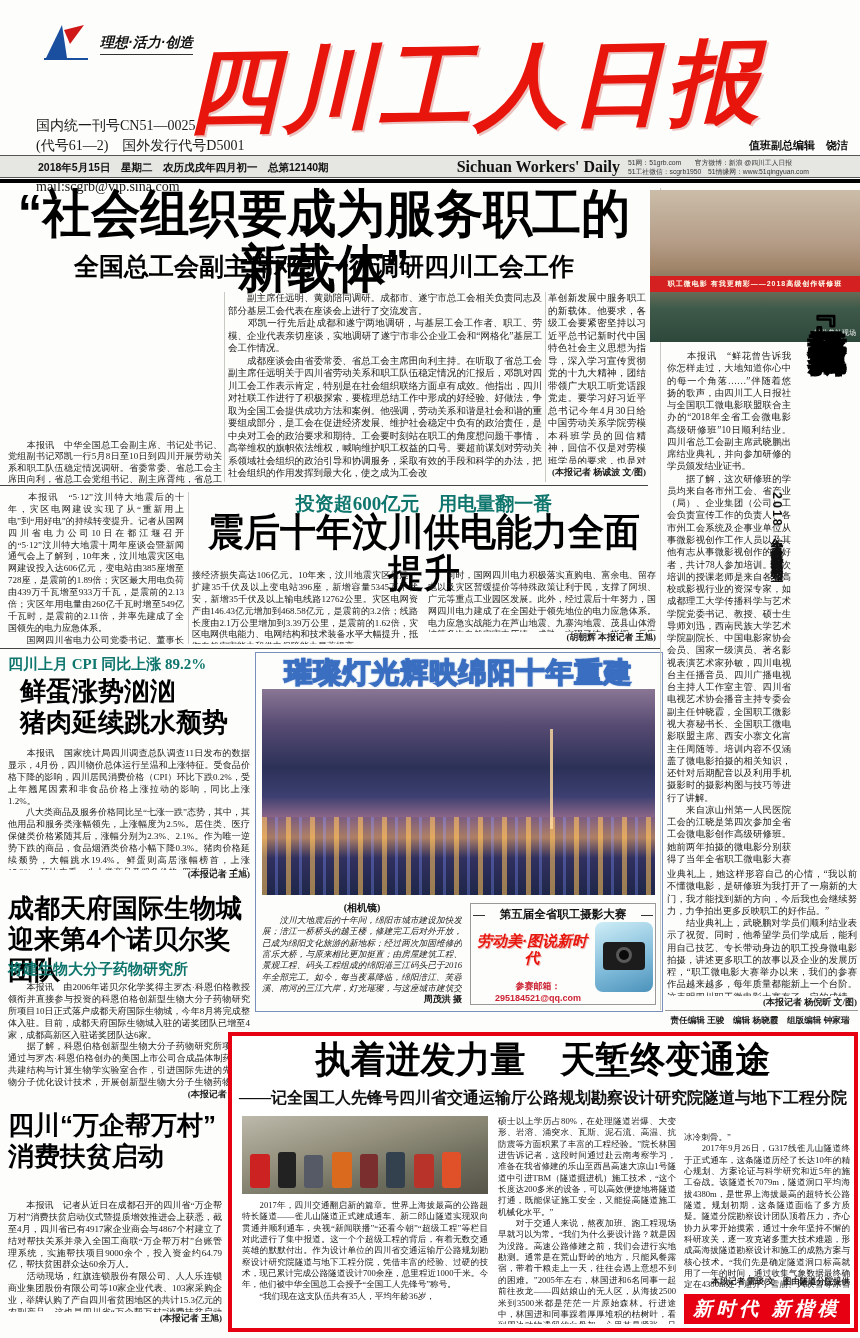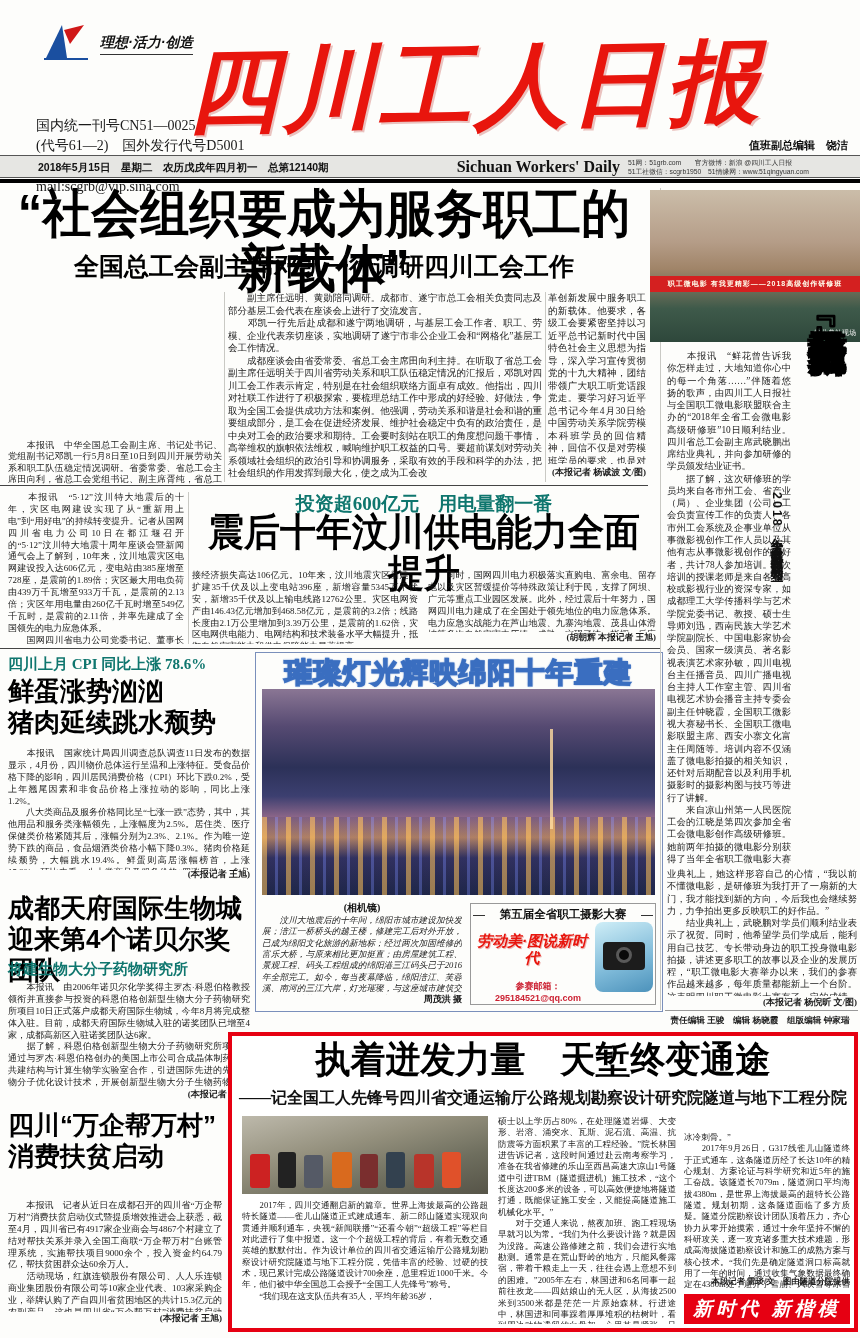--- a/index.html
+++ b/index.html
@@ -72,22 +72,22 @@
 　　国网四川省电力公司党委书记、董事长石玉东介绍，汶川特大地震给四川电网带来重创，171座变电站、2751条输电线路停运，部分电网损毁殆尽，405万户停电。直</div>
   <div class="abs vline" style="left:188px;top:492px;height:152px;"></div>
 
   <div class="abs kicker" style="left:192px;top:491px;width:464px;font-size:19px;text-align:center;">投资超600亿元　用电量翻一番</div>
   <div class="abs hl" style="left:192px;top:514px;width:464px;font-size:36px;text-align:center;transform:scaleY(1.06);">震后十年汶川供电能力全面提升</div>
   <div class="abs body" style="left:192px;top:570px;width:226px;height:74px;font-size:9px;">接经济损失高达106亿元。10年来，汶川地震灾区新建、扩建35千伏及以上变电站396座，新增容量5345万千伏安，新增35千伏及以上输电线路12762公里。灾区电网资产由146.43亿元增加到468.58亿元，是震前的3.2倍；线路长度由2.1万公里增加到3.39万公里，是震前的1.62倍，灾区电网供电能力、电网结构和技术装备水平大幅提升，抵御自然灾害能力和供电保障能力显著提高。</div>
   <div class="abs body" style="left:428px;top:570px;width:228px;height:62px;font-size:9px;">　　同时，国网四川电力积极落实直购电、富余电、留存电以及灾区暂缓提价等特殊政策让利于民，支撑了阿坝、广元等重点工业园区发展。此外，经过震后十年努力，国网四川电力建成了在全国处于领先地位的电力应急体系。电力应急实战能力在芦山地震、九寨沟地震、茂县山体滑坡等多次自然灾害中历练、成熟，实现了统一指挥、反应灵敏、运转高效。</div>
   <div class="abs byline" style="left:520px;top:632px;width:136px;font-size:8.8px;">(胡朝辉 本报记者 王旭)</div>
   <div class="abs hline" style="left:0;top:648px;width:660px;"></div>
 
-  <div class="abs kicker" style="left:8px;top:655px;width:242px;font-size:15px;">四川上月 CPI 同比上涨 78.6%</div>
-  <div class="abs hl" style="left:8px;top:676px;width:242px;font-size:26px;white-space:pre-line;line-height:1.2;">鲜蛋涨势汹汹
+  <div class="abs kicker" style="left:8px;top:655px;width:242px;font-size:15px;">四川上月 CPI 同比上涨 89.2%</div>
+  <div class="abs hl" style="left:20px;top:676px;width:242px;font-size:26px;white-space:pre-line;line-height:1.2;">鲜蛋涨势汹汹
 猪肉延续跳水颓势</div>
   <div class="abs body" style="left:8px;top:748px;width:242px;height:122px;font-size:9px;">　　本报讯　国家统计局四川调查总队调查11日发布的数据显示，4月份，四川物价总体运行呈温和上涨特征。受食品价格下降的影响，四川居民消费价格（CPI）环比下跌0.2%，受上年翘尾因素和非食品价格上涨拉动的影响，同比上涨1.2%。
 　　八大类商品及服务价格同比呈“七涨一跌”态势，其中，其他用品和服务类涨幅领先，上涨幅度为2.5%。居住类、医疗保健类价格紧随其后，涨幅分别为2.3%、2.1%。作为唯一逆势下跌的商品，食品烟酒类价格小幅下降0.3%。猪肉价格延续颓势，大幅跳水19.4%。鲜蛋则高居涨幅榜首，上涨15.2%。环比来看，八大类商品及服务价格“四涨三跌”，食品烟酒类价格跌幅达1.1%。其他用品和服务类、衣着类价格依次微跌0.2%、0.1%，其余商品及服务价格涨幅均未超过0.5%。</div>
   <div class="abs byline" style="left:130px;top:868px;width:120px;font-size:9px;">(本报记者 王旭)</div>
 
   <div class="abs hl" style="left:8px;top:893px;width:242px;font-size:26px;white-space:pre-line;line-height:1.2;">成都天府国际生物城
 迎来第4个诺贝尔奖团队</div>
   <div class="abs kicker" style="left:8px;top:960px;width:242px;font-size:15px;">将建生物大分子药物研究所</div>
   <div class="abs body" style="left:8px;top:982px;width:242px;height:106px;font-size:9px;">　　本报讯　由2006年诺贝尔化学奖得主罗杰·科恩伯格教授领衔并直接参与投资的科恩伯格创新型生物大分子药物研究所项目10日正式落户成都天府国际生物城，今年8月将完成整体入驻。目前，成都天府国际生物城入驻的诺奖团队已增至4家，成都高新区入驻诺奖团队达6家。
 　　据了解，科恩伯格创新型生物大分子药物研究所项目将通过与罗杰·科恩伯格创办的美国上市公司合成晶体制药公司共建结构与计算生物学实验室合作，引进国际先进的先导药物分子优化设计技术，开展创新型生物大分子生物药物的研发。2017年11月，罗杰·科恩伯格与合伙人在成都高新区共同创办了聿园（成都）生物科技有限公司。该公司主要致力于生物大分子靶向抗癌药物开发，已建立了一系列国际水准的技术和科研平台，并完成第一轮融资3000万元。</div>

